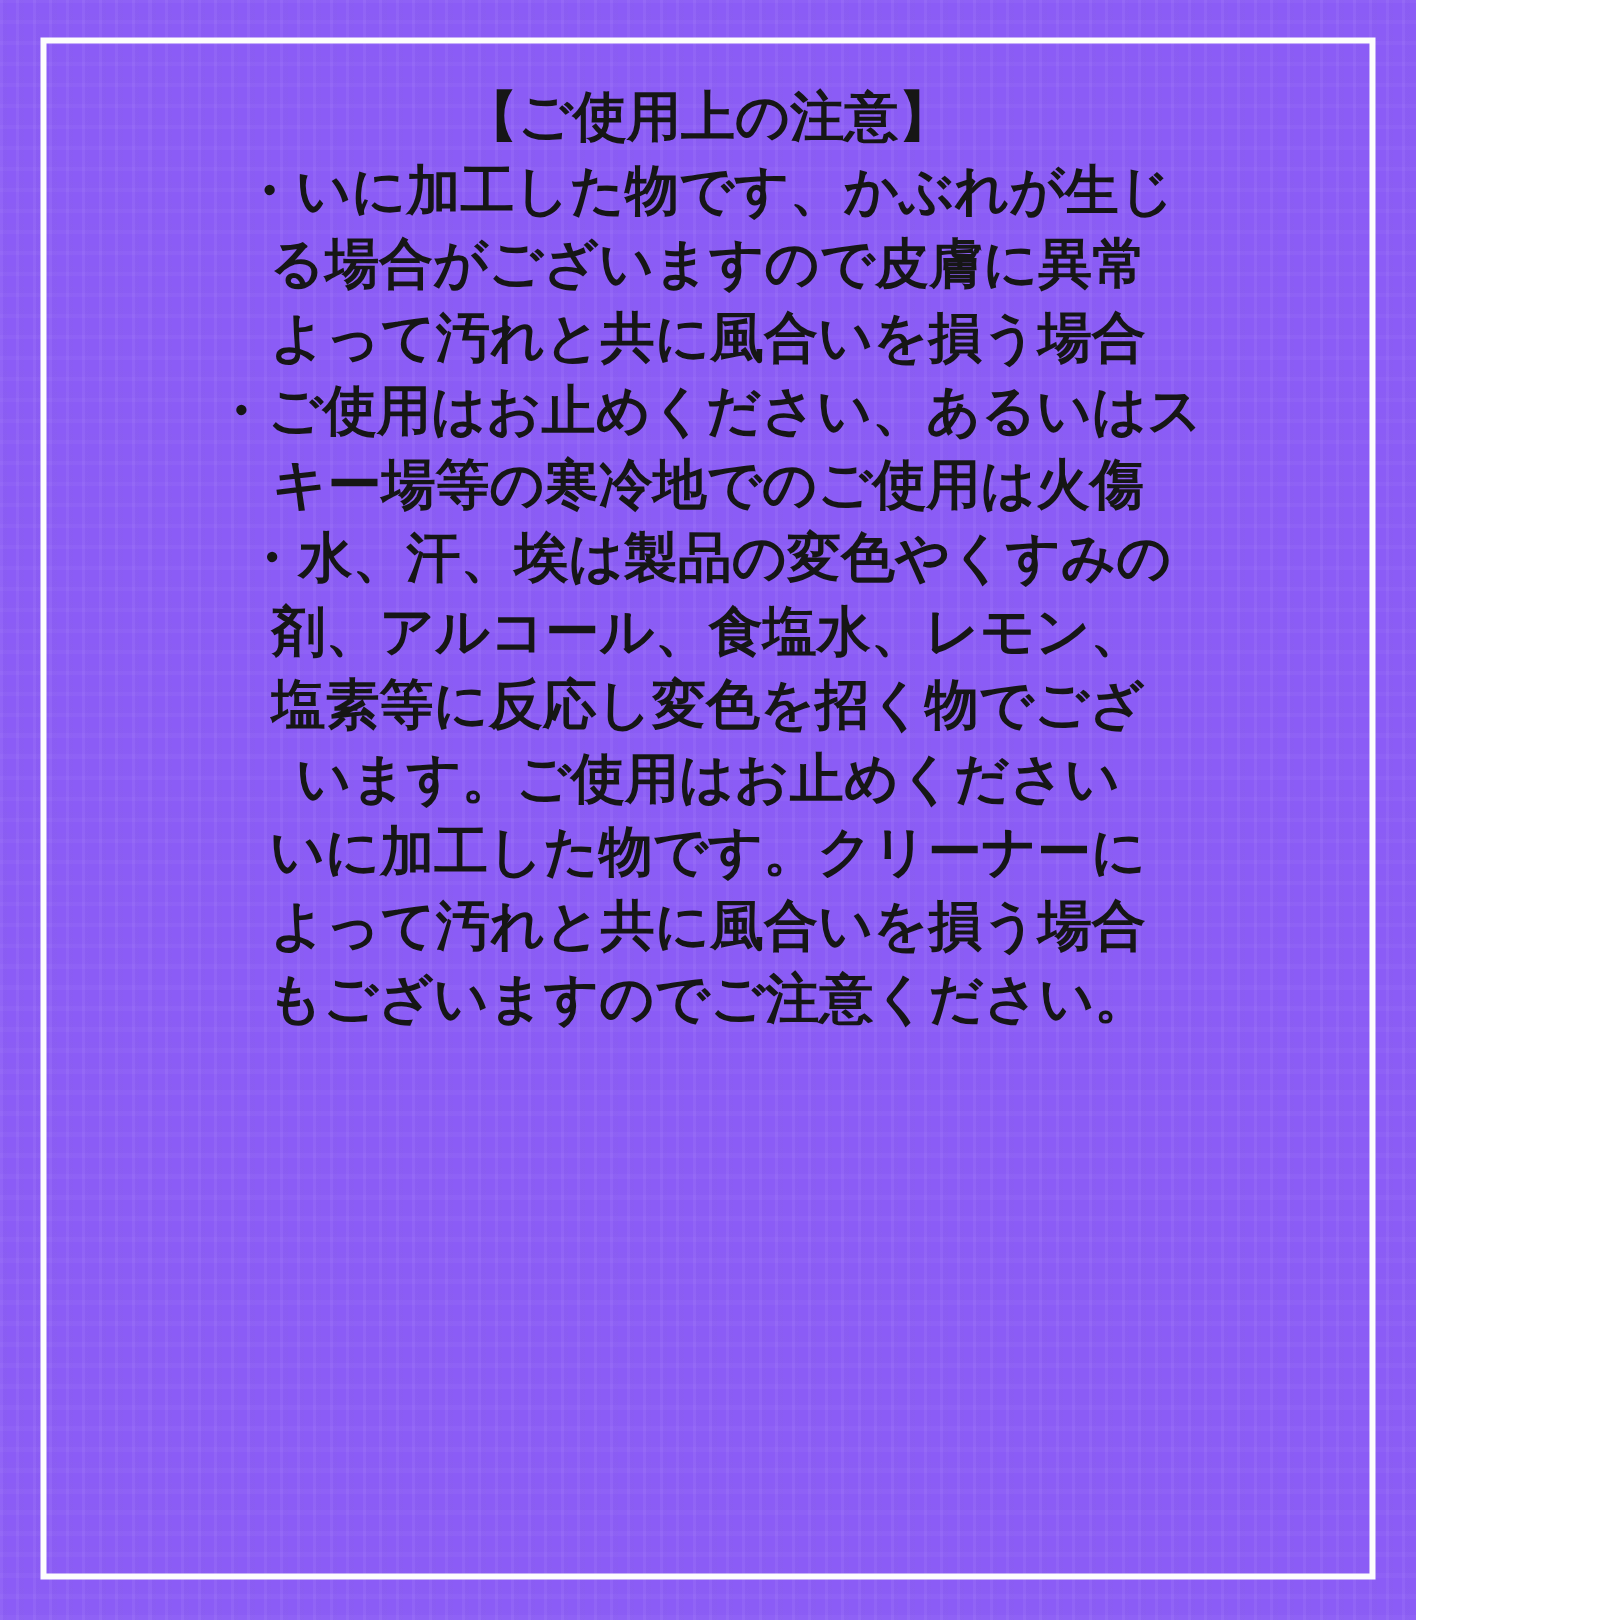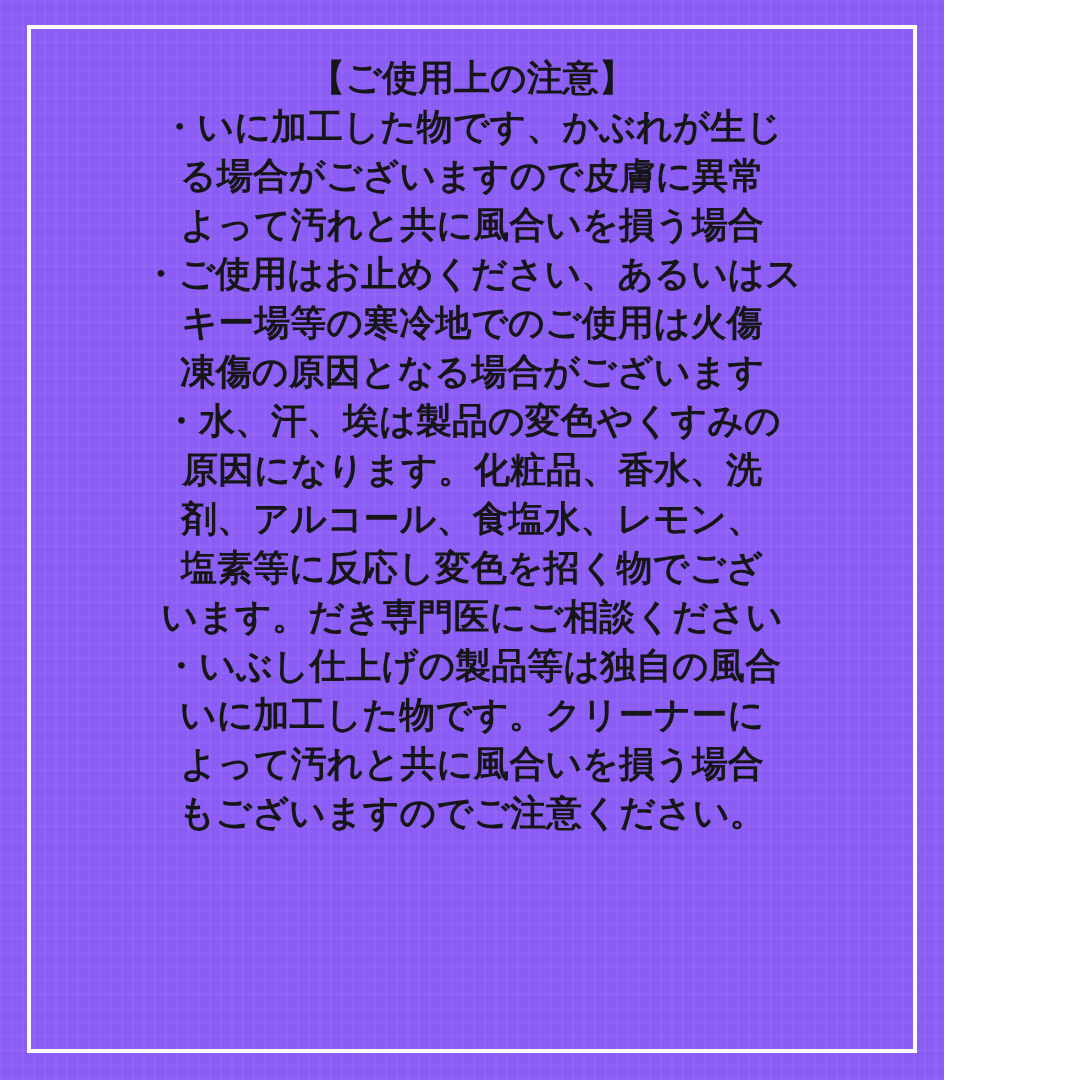--- a/index.html
+++ b/index.html
@@ -55,26 +55,23 @@
 
   <div class="content">
     <div class="line title">【ご使用上の注意】</div>
 
     <div class="line">・いに加工した物です、かぶれが生じ</div>
     <div class="line">る場合がございますので皮膚に異常</div>
     <div class="line">よって汚れと共に風合いを損う場合</div>
 
     <div class="line">・ご使用はお止めください、あるいはス</div>
     <div class="line">キー場等の寒冷地でのご使用は火傷</div>
-    <div class="line">凍傷の原因となる場合がございます</div>
 
     <div class="line">・水、汗、埃は製品の変色やくすみの</div>
-    <div class="line">原因になります。化粧品、香水、洗</div>
     <div class="line">剤、アルコール、食塩水、レモン、</div>
     <div class="line">塩素等に反応し変色を招く物でござ</div>
-    <div class="line">います。だき専門医にご相談ください</div>
+    <div class="line">います。ご使用はお止めください</div>
 
-    <div class="line">・いぶし仕上げの製品等は独自の風合</div>
     <div class="line">いに加工した物です。クリーナーに</div>
     <div class="line">よって汚れと共に風合いを損う場合</div>
     <div class="line">もございますのでご注意ください。</div>
   </div>
 </div>
 
 </body></html>

